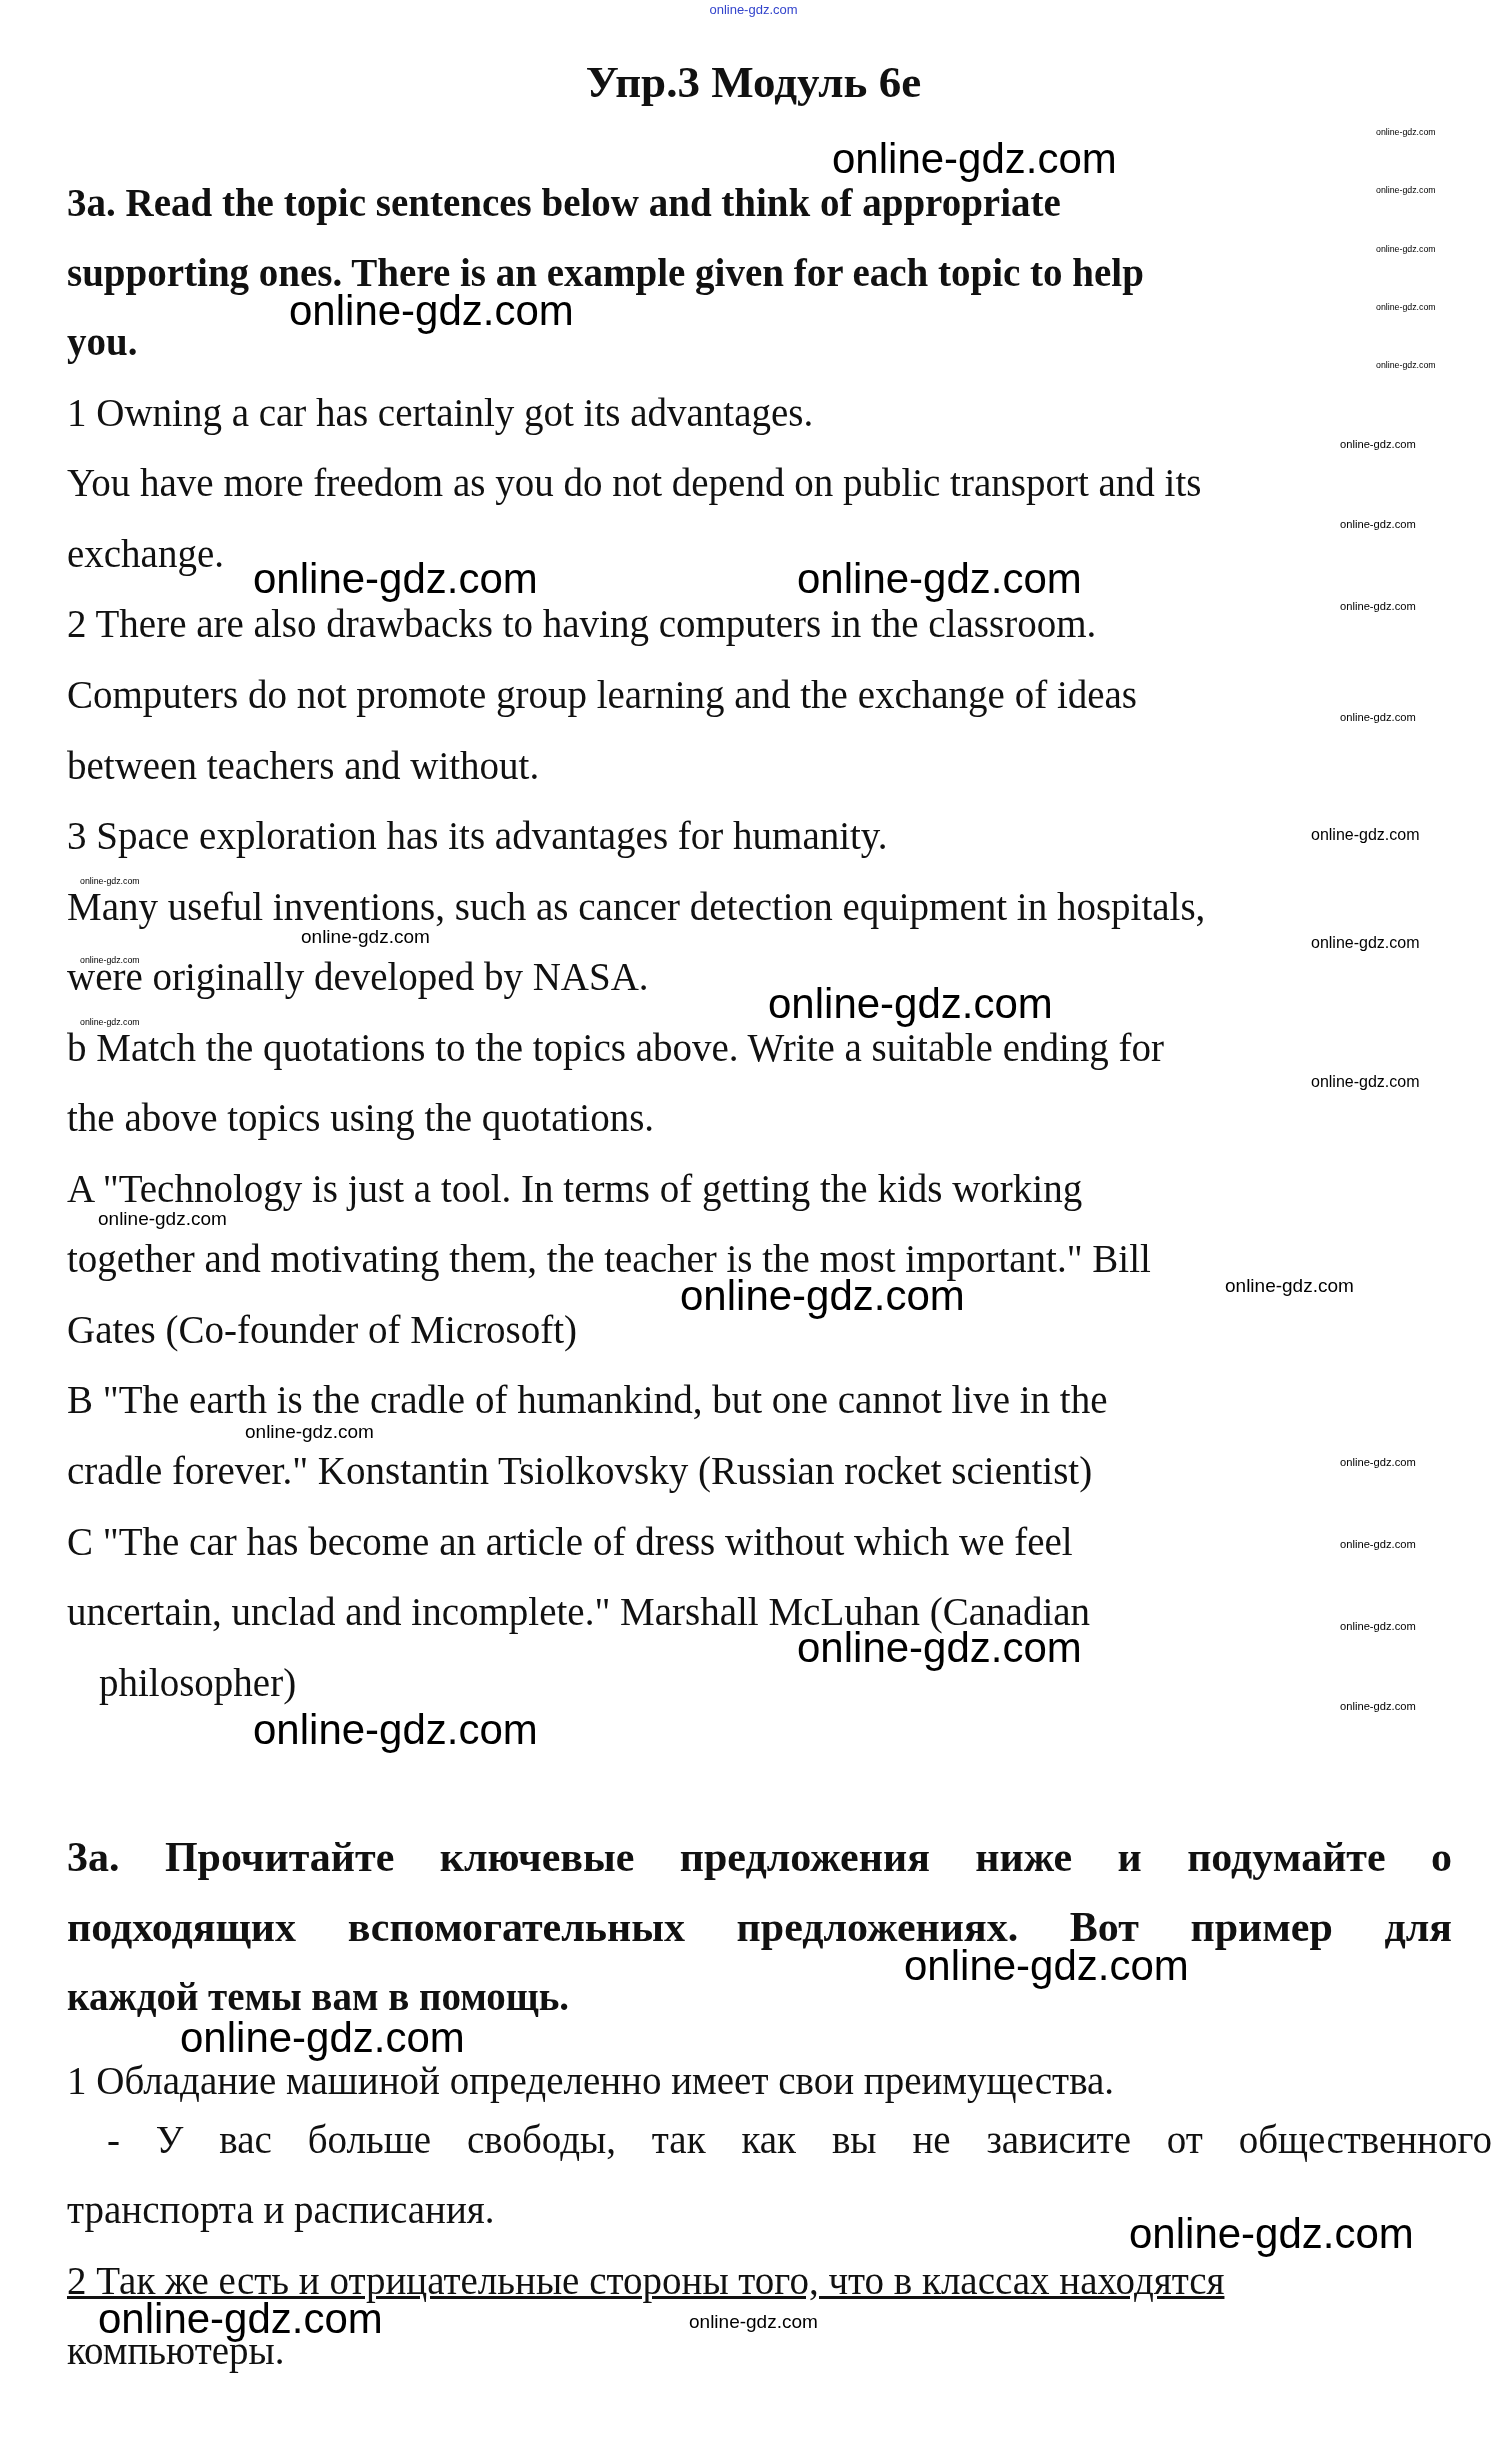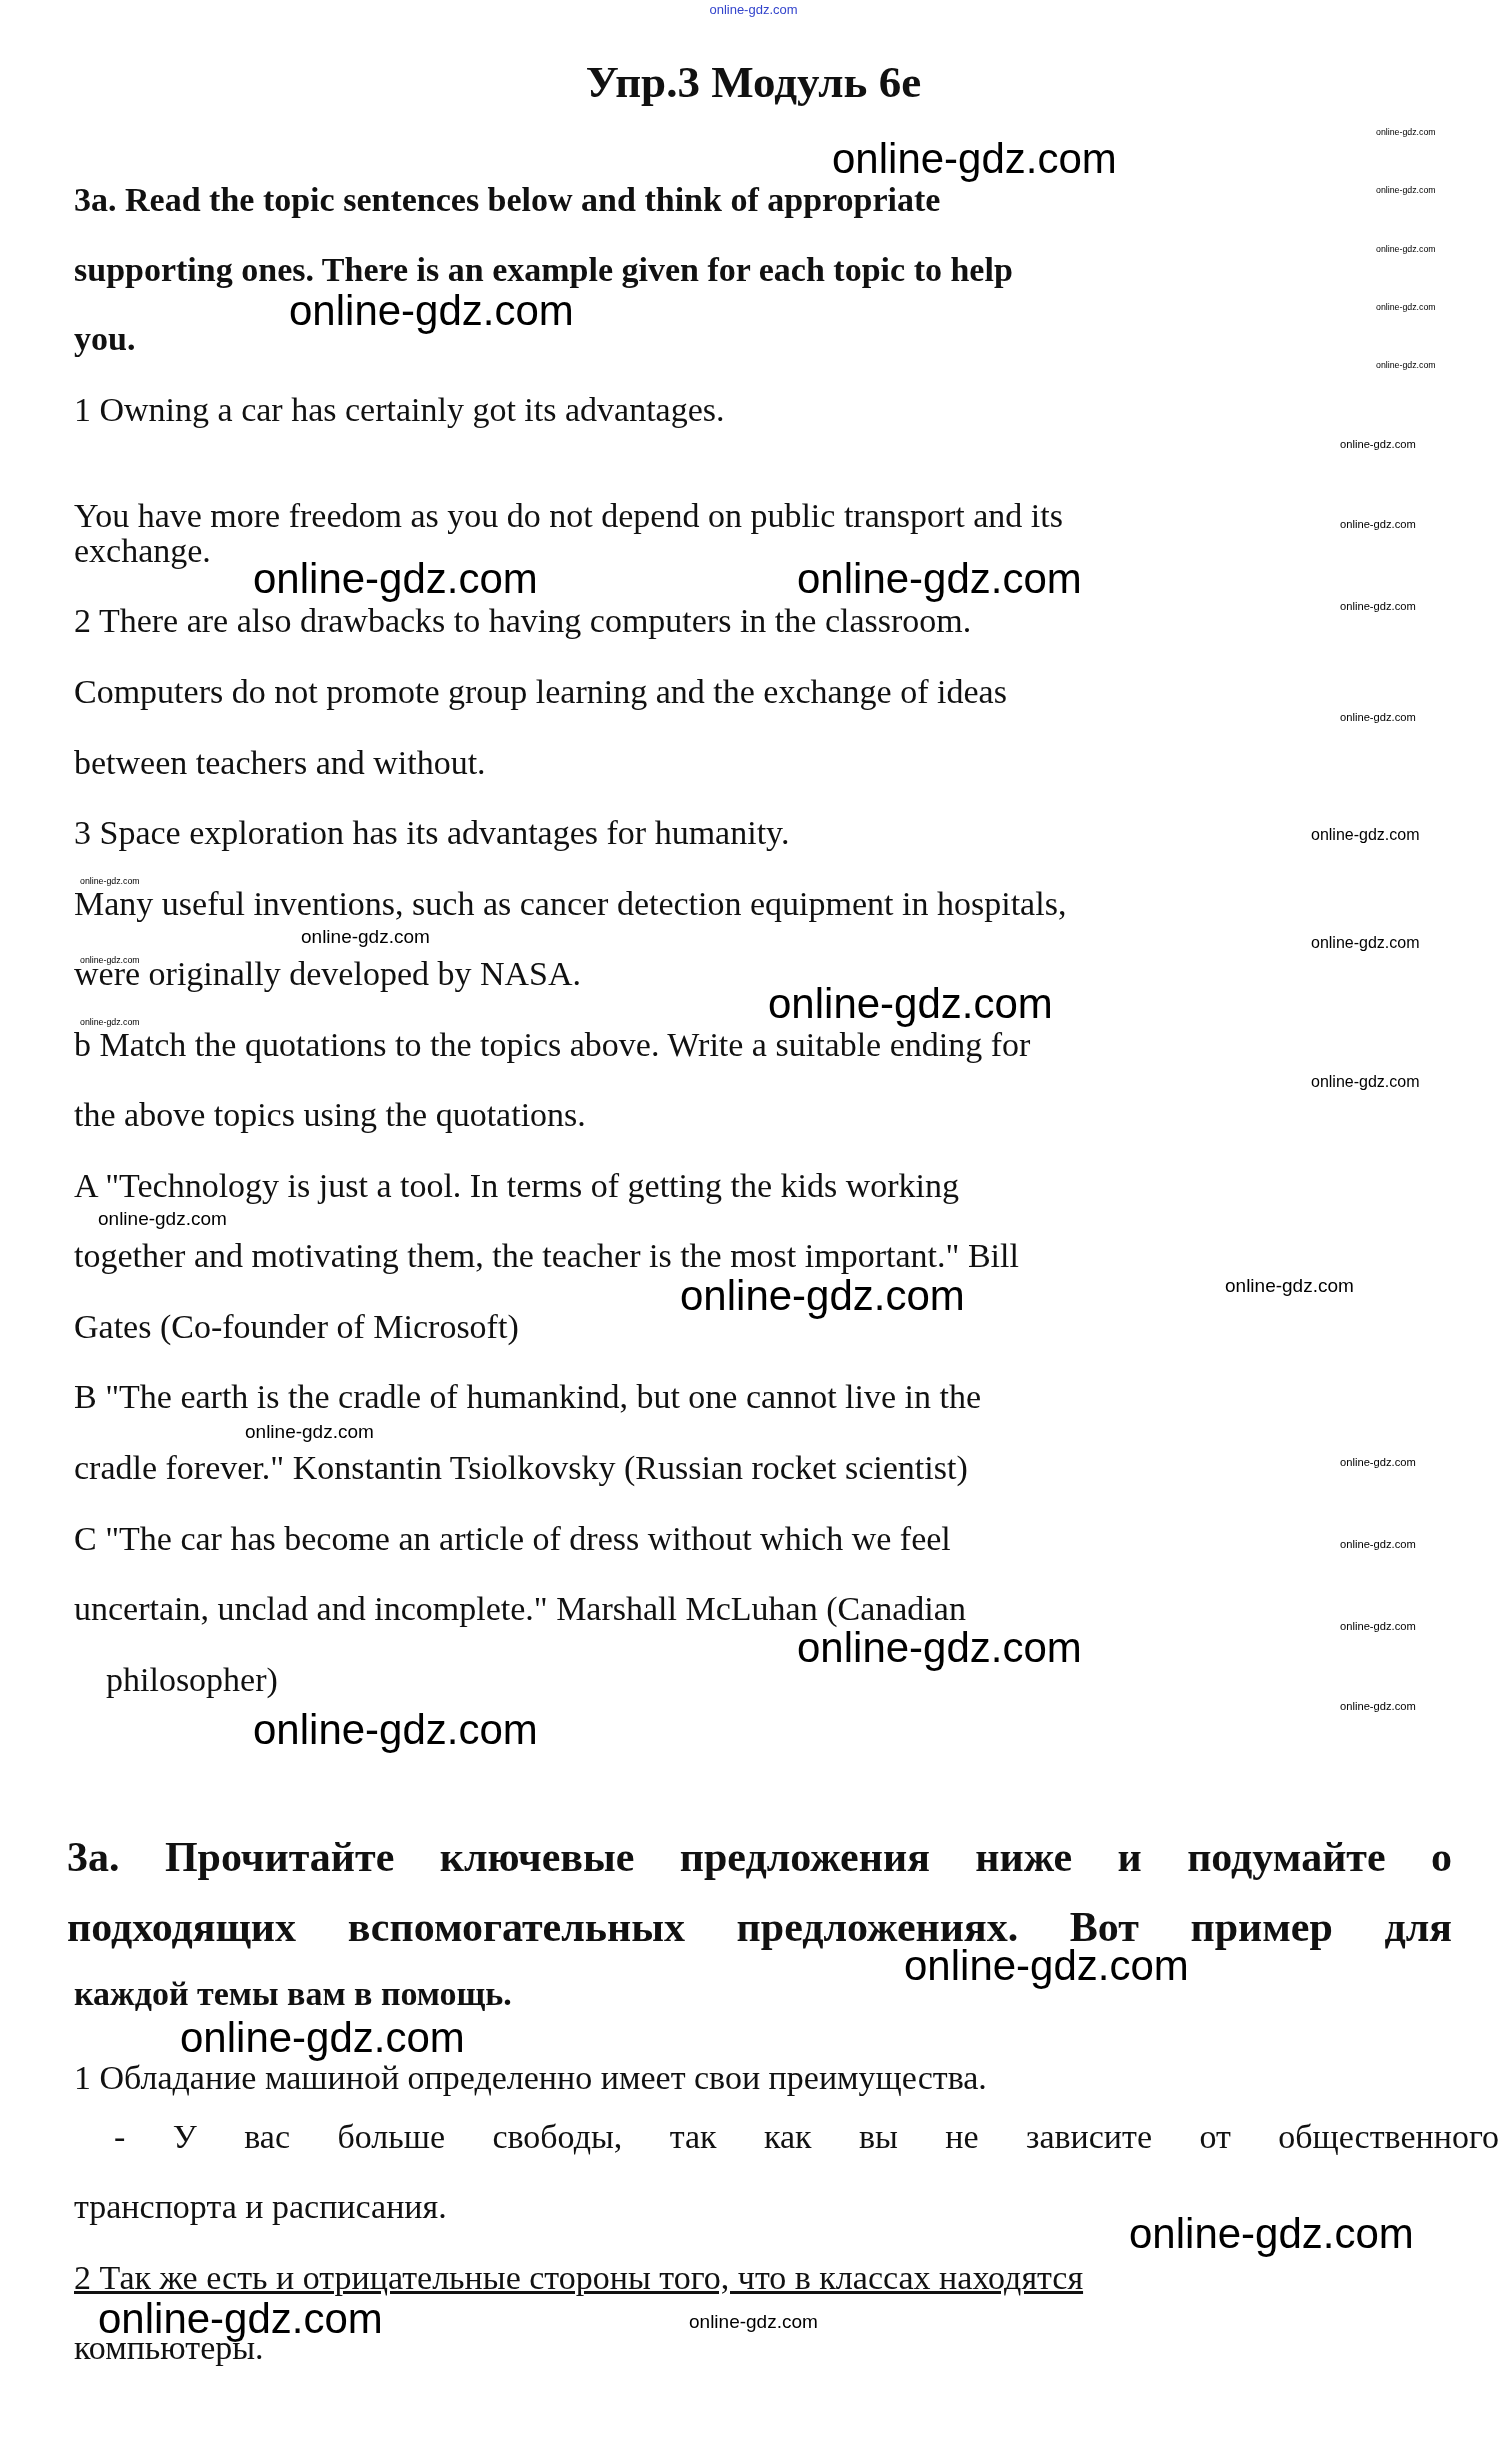--- a/index.html
+++ b/index.html
@@ -1,38 +1,38 @@
 <!DOCTYPE html>
 <html style="font-size:13px"><head>
 <meta charset="utf-8">
 <style>
   html,body{margin:0;padding:0;background:#fff;}
   body{width:1507px;height:2438px;position:relative;overflow:hidden;font-family:"Liberation Serif","DejaVu Serif",serif;color:#111;}
   .top-wm{position:absolute;top:1.6px;left:0;width:1507px;text-align:center;font-family:"Liberation Sans",sans-serif;font-size:13px;color:#3344cc;}
   .title{position:absolute;top:56px;left:0;width:1507px;text-align:center;font-weight:bold;font-size:45px;}
-  .line{position:absolute;left:74px;font-size:34px;white-space:nowrap;line-height:1;}
+  .line{position:absolute;left:67px;font-size:39px;white-space:nowrap;line-height:1;}
   .bold{font-weight:bold;}
   .just{position:absolute;left:67px;width:1385px;font-size:42px;font-weight:bold;text-align:justify;text-align-last:justify;white-space:nowrap;line-height:1;}
   .wm{position:absolute;font-family:"Liberation Sans","DejaVu Sans",sans-serif;font-size:42px;color:#000;line-height:1;white-space:nowrap;}
   .wm-s{position:absolute;font-family:"Liberation Sans","DejaVu Sans",sans-serif;font-size:11.2px;color:#000;line-height:1;white-space:nowrap;}
   .wm-m{position:absolute;font-family:"Liberation Sans","DejaVu Sans",sans-serif;font-size:19px;color:#000;line-height:1;white-space:nowrap;}
   .wm-xs{position:absolute;font-family:"Liberation Sans","DejaVu Sans",sans-serif;font-size:8.8px;color:#000;line-height:1;white-space:nowrap;}
 </style>
 </head>
 <body>
 
 <div class="top-wm">online-gdz.com</div>
 <div class="title">Упр.3 Модуль 6e</div>
 
 <div class="line bold" style="top:183px;">3a. Read the topic sentences below and think of appropriate</div>
 <div class="line bold" style="top:253px;">supporting ones. There is an example given for each topic to help</div>
 <div class="line bold" style="top:322px;">you.</div>
 
 <div class="line" style="top:393px;">1 Owning a car has certainly got its advantages.</div>
-<div class="line" style="top:463px;margin-top:36px;">You have more freedom as you do not depend on public transport and its</div>
+<div class="line" style="top:463px;">You have more freedom as you do not depend on public transport and its</div>
 <div class="line" style="top:534px;">exchange.</div>
 <div class="line" style="top:604px;">2 There are also drawbacks to having computers in the classroom.</div>
 <div class="line" style="top:675px;">Computers do not promote group learning and the exchange of ideas</div>
 <div class="line" style="top:746px;">between teachers and without.</div>
 <div class="line" style="top:816px;">3 Space exploration has its advantages for humanity.</div>
 <div class="line" style="top:887px;">Many useful inventions, such as cancer detection equipment in hospitals,</div>
 <div class="line" style="top:957px;">were originally developed by NASA.</div>
 
 <div class="line" style="top:1028px;">b Match the quotations to the topics above. Write a suitable ending for</div>
 <div class="line" style="top:1098px;">the above topics using the quotations.</div>

